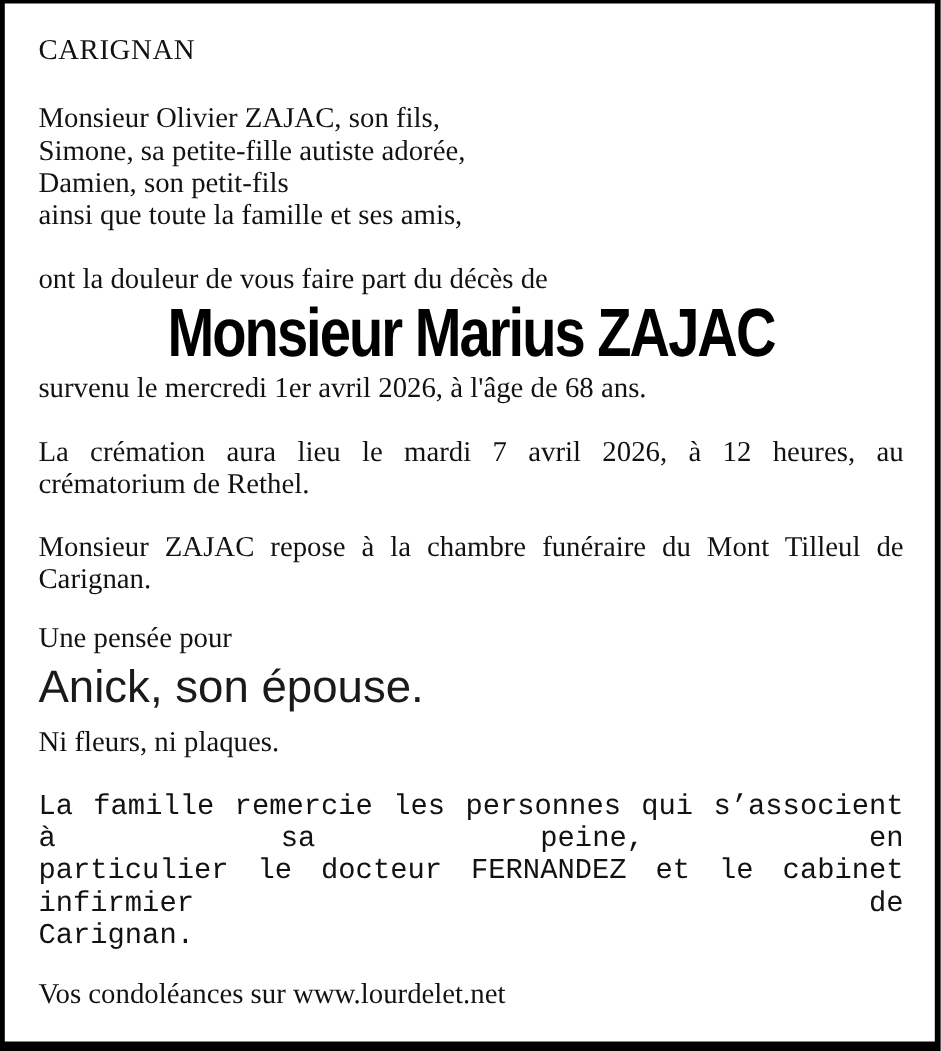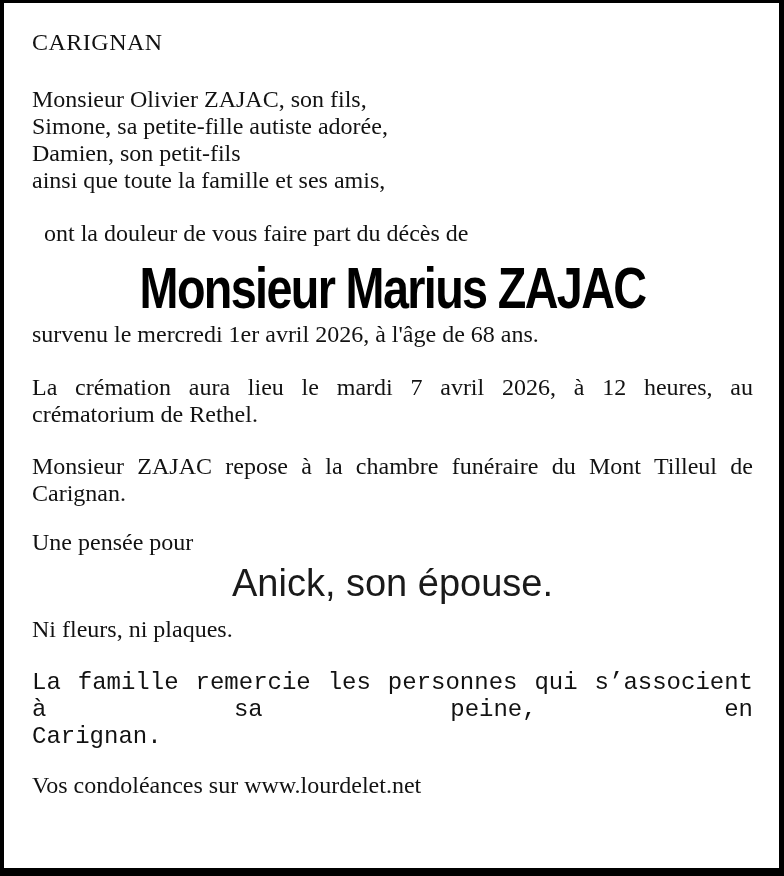--- a/index.html
+++ b/index.html
@@ -19,42 +19,41 @@
     border-width: 3px 5px 8px 4px;
     padding: 26px 26px 0 28px;
     font-family: "Liberation Serif", "DejaVu Serif", serif;
     font-size: 24px;
     line-height: 27px;
     color: #121212;
     overflow: hidden;
   }
   .city-header { margin: 0 0 30px 0; letter-spacing: 0.5px; }
   .family-block { margin: 16px 0 26px 0; }
-  .announce-line { margin: 12px; }
+  .announce-line { margin: 0; }
   .deceased-name {
     margin: 2px 0 4px 0;
     text-align: center;
     font-family: "Liberation Sans", "DejaVu Sans", sans-serif;
     font-weight: bold;
     font-size: 57px;
     line-height: 58px;
     letter-spacing: -2px;
     color: #000000;
     transform: scaleX(0.82);
     transform-origin: 50% 50%;
     white-space: nowrap;
   }
   .death-line { margin: 0 0 26px 0; }
   .para { margin: 0 0 25px 0; }
   .jline { text-align: justify; text-align-last: justify; }
   .jlast { text-align-last: left; }
   .tribute-intro { margin: 0 0 4px 0; }
   .tribute-name {
     margin: 0 0 10px 0;
-    text-align: center;
     font-family: "Liberation Sans", "DejaVu Sans", sans-serif;
     font-size: 38px;
     line-height: 46px;
     color: #1a1a1a;
   }
   .no-flowers { margin: 0 0 26px 0; }
   .condolences { margin: 0 0 21px 0; }
   .footer {
     text-align: center;
     font-weight: bold;
@@ -102,20 +101,21 @@
     </div>
 
     <p class="tribute-intro">Une pensée pour</p>
 
     <div class="tribute-name">Anick, son épouse.</div>
 
     <p class="no-flowers">Ni fleurs, ni plaques.</p>
 
     <div class="para" style="margin-bottom:22px;font-family:Liberation Mono, monospace;">
       <div class="jline">La famille remercie les personnes qui s’associent à sa peine, en</div>
+      <div class="jline">particulier le docteur FERNANDEZ et le cabinet infirmier de</div>
       <div class="jline jlast">Carignan.</div>
     </div>
 
     <p class="condolences">Vos condoléances sur www.lourdelet.net</p>
 
 
   </div>
 </div>
 
 </body></html>

